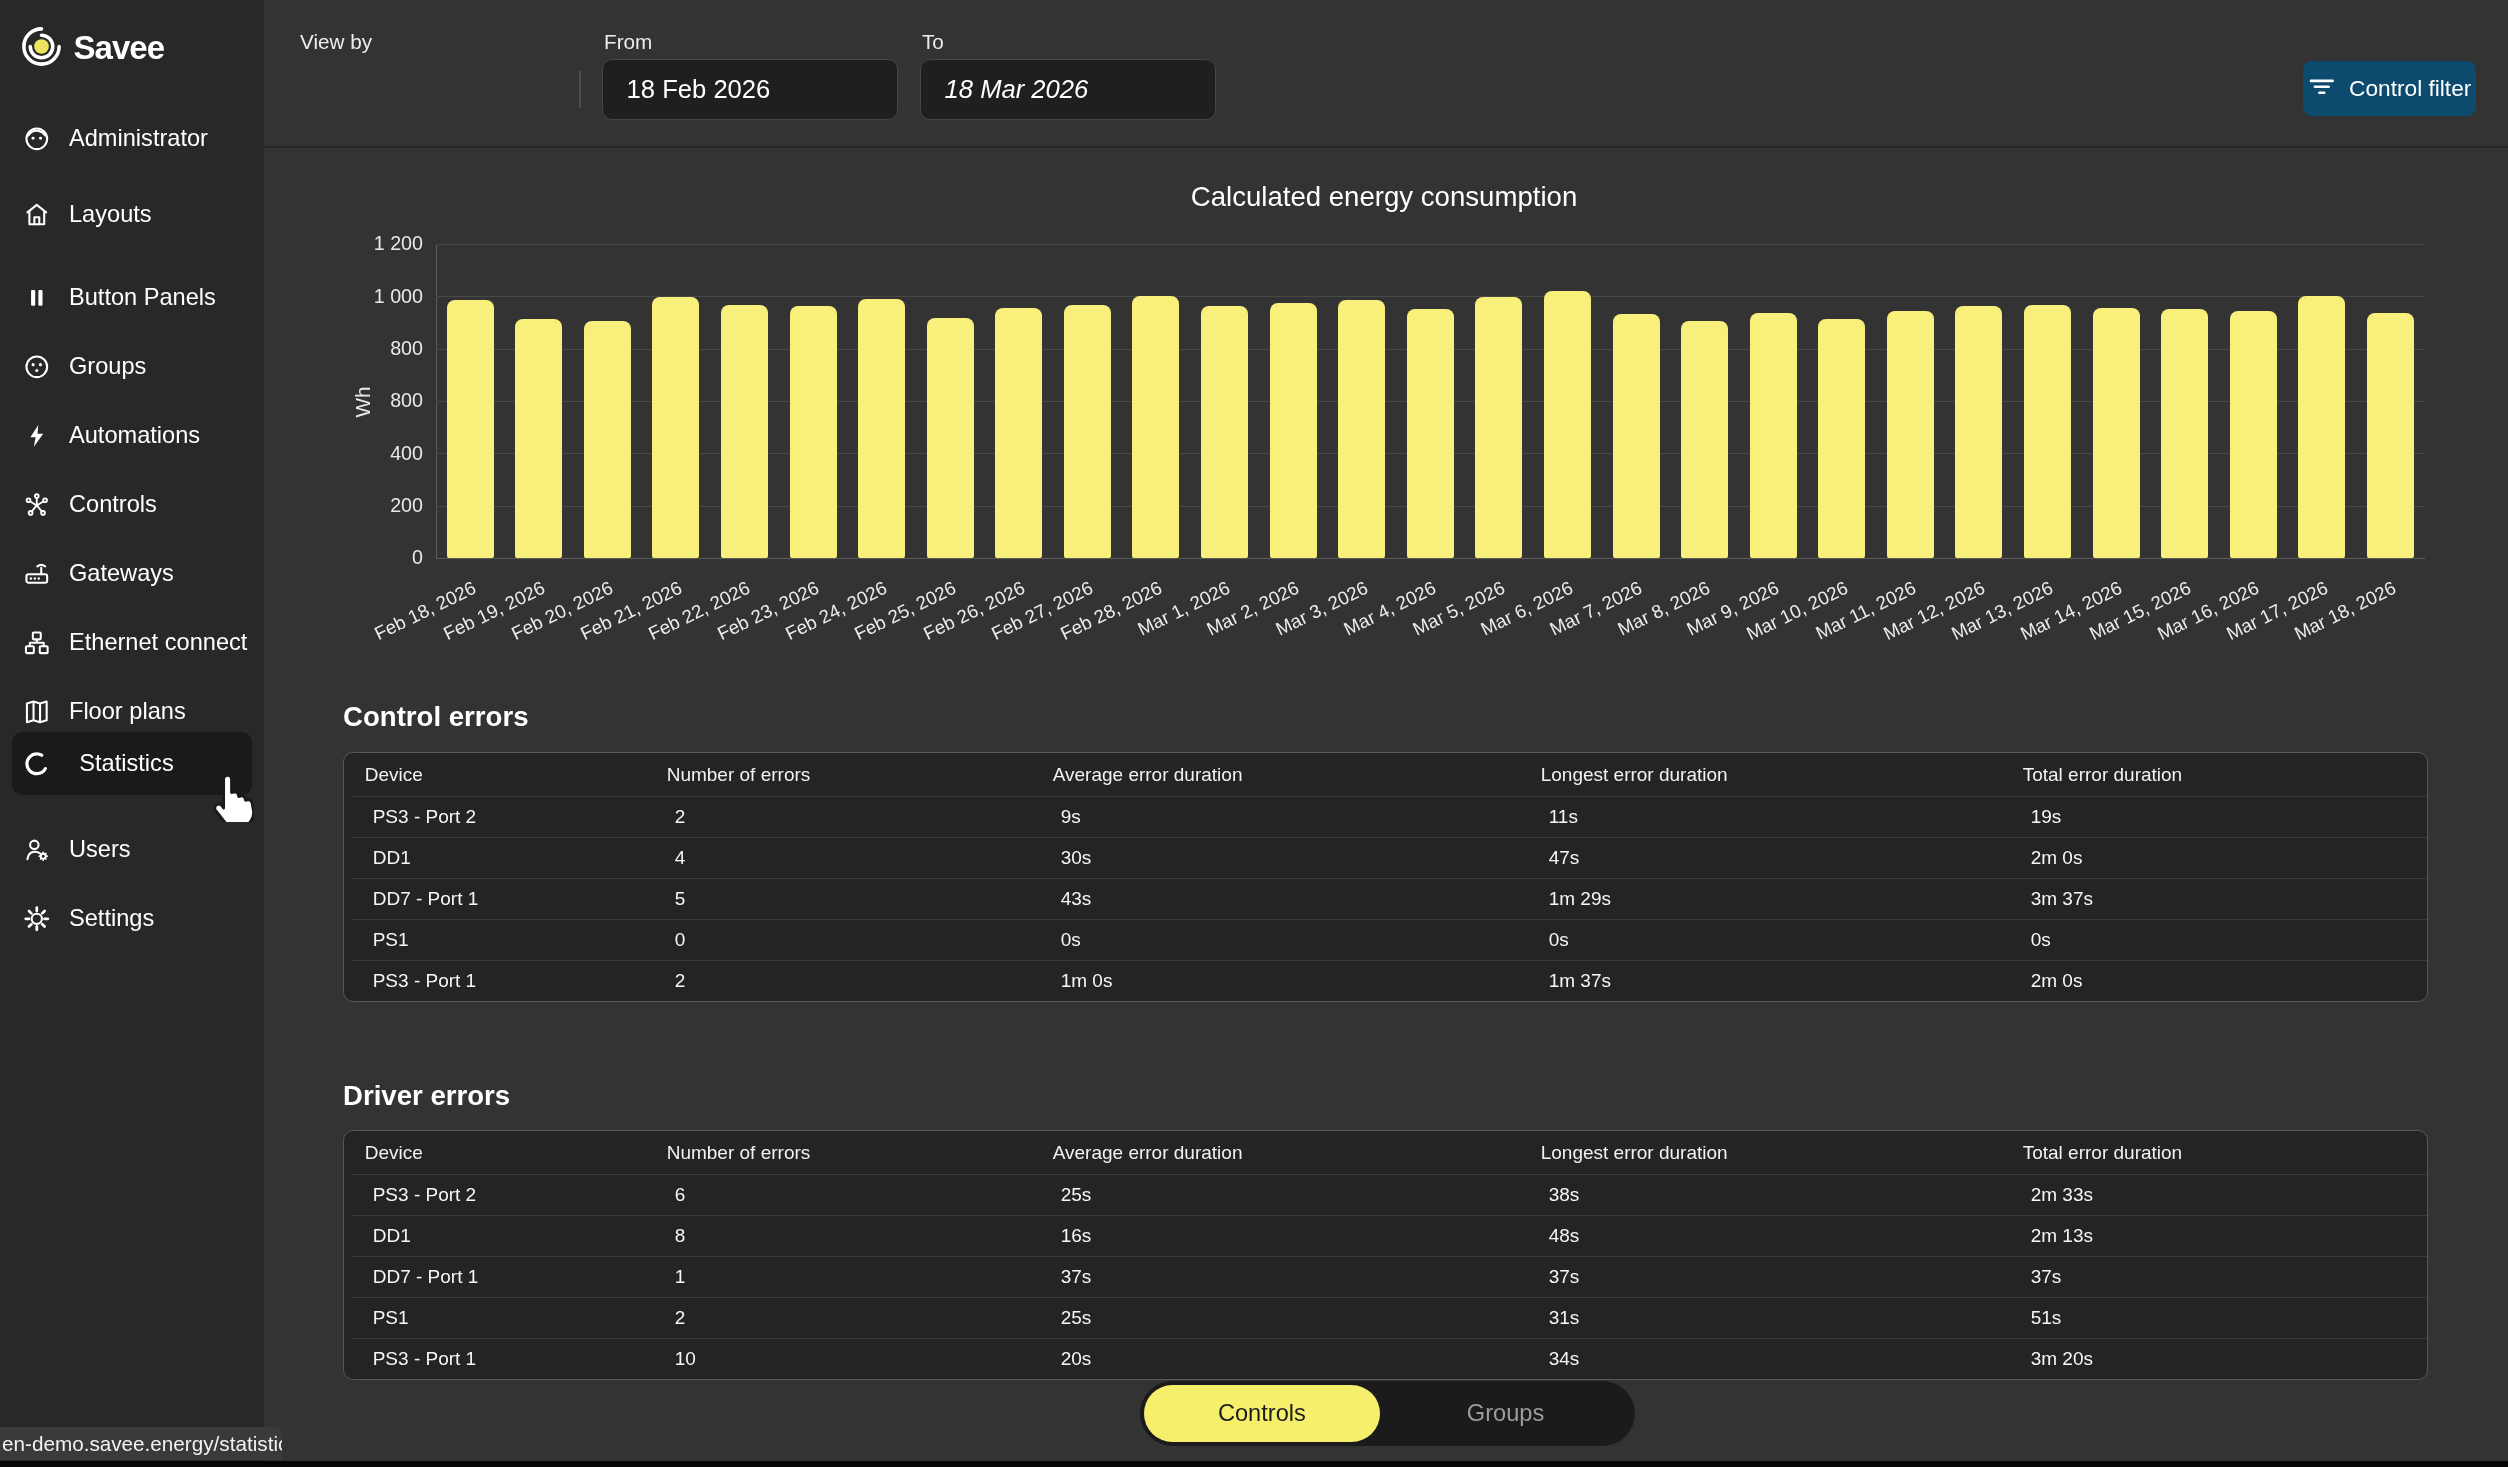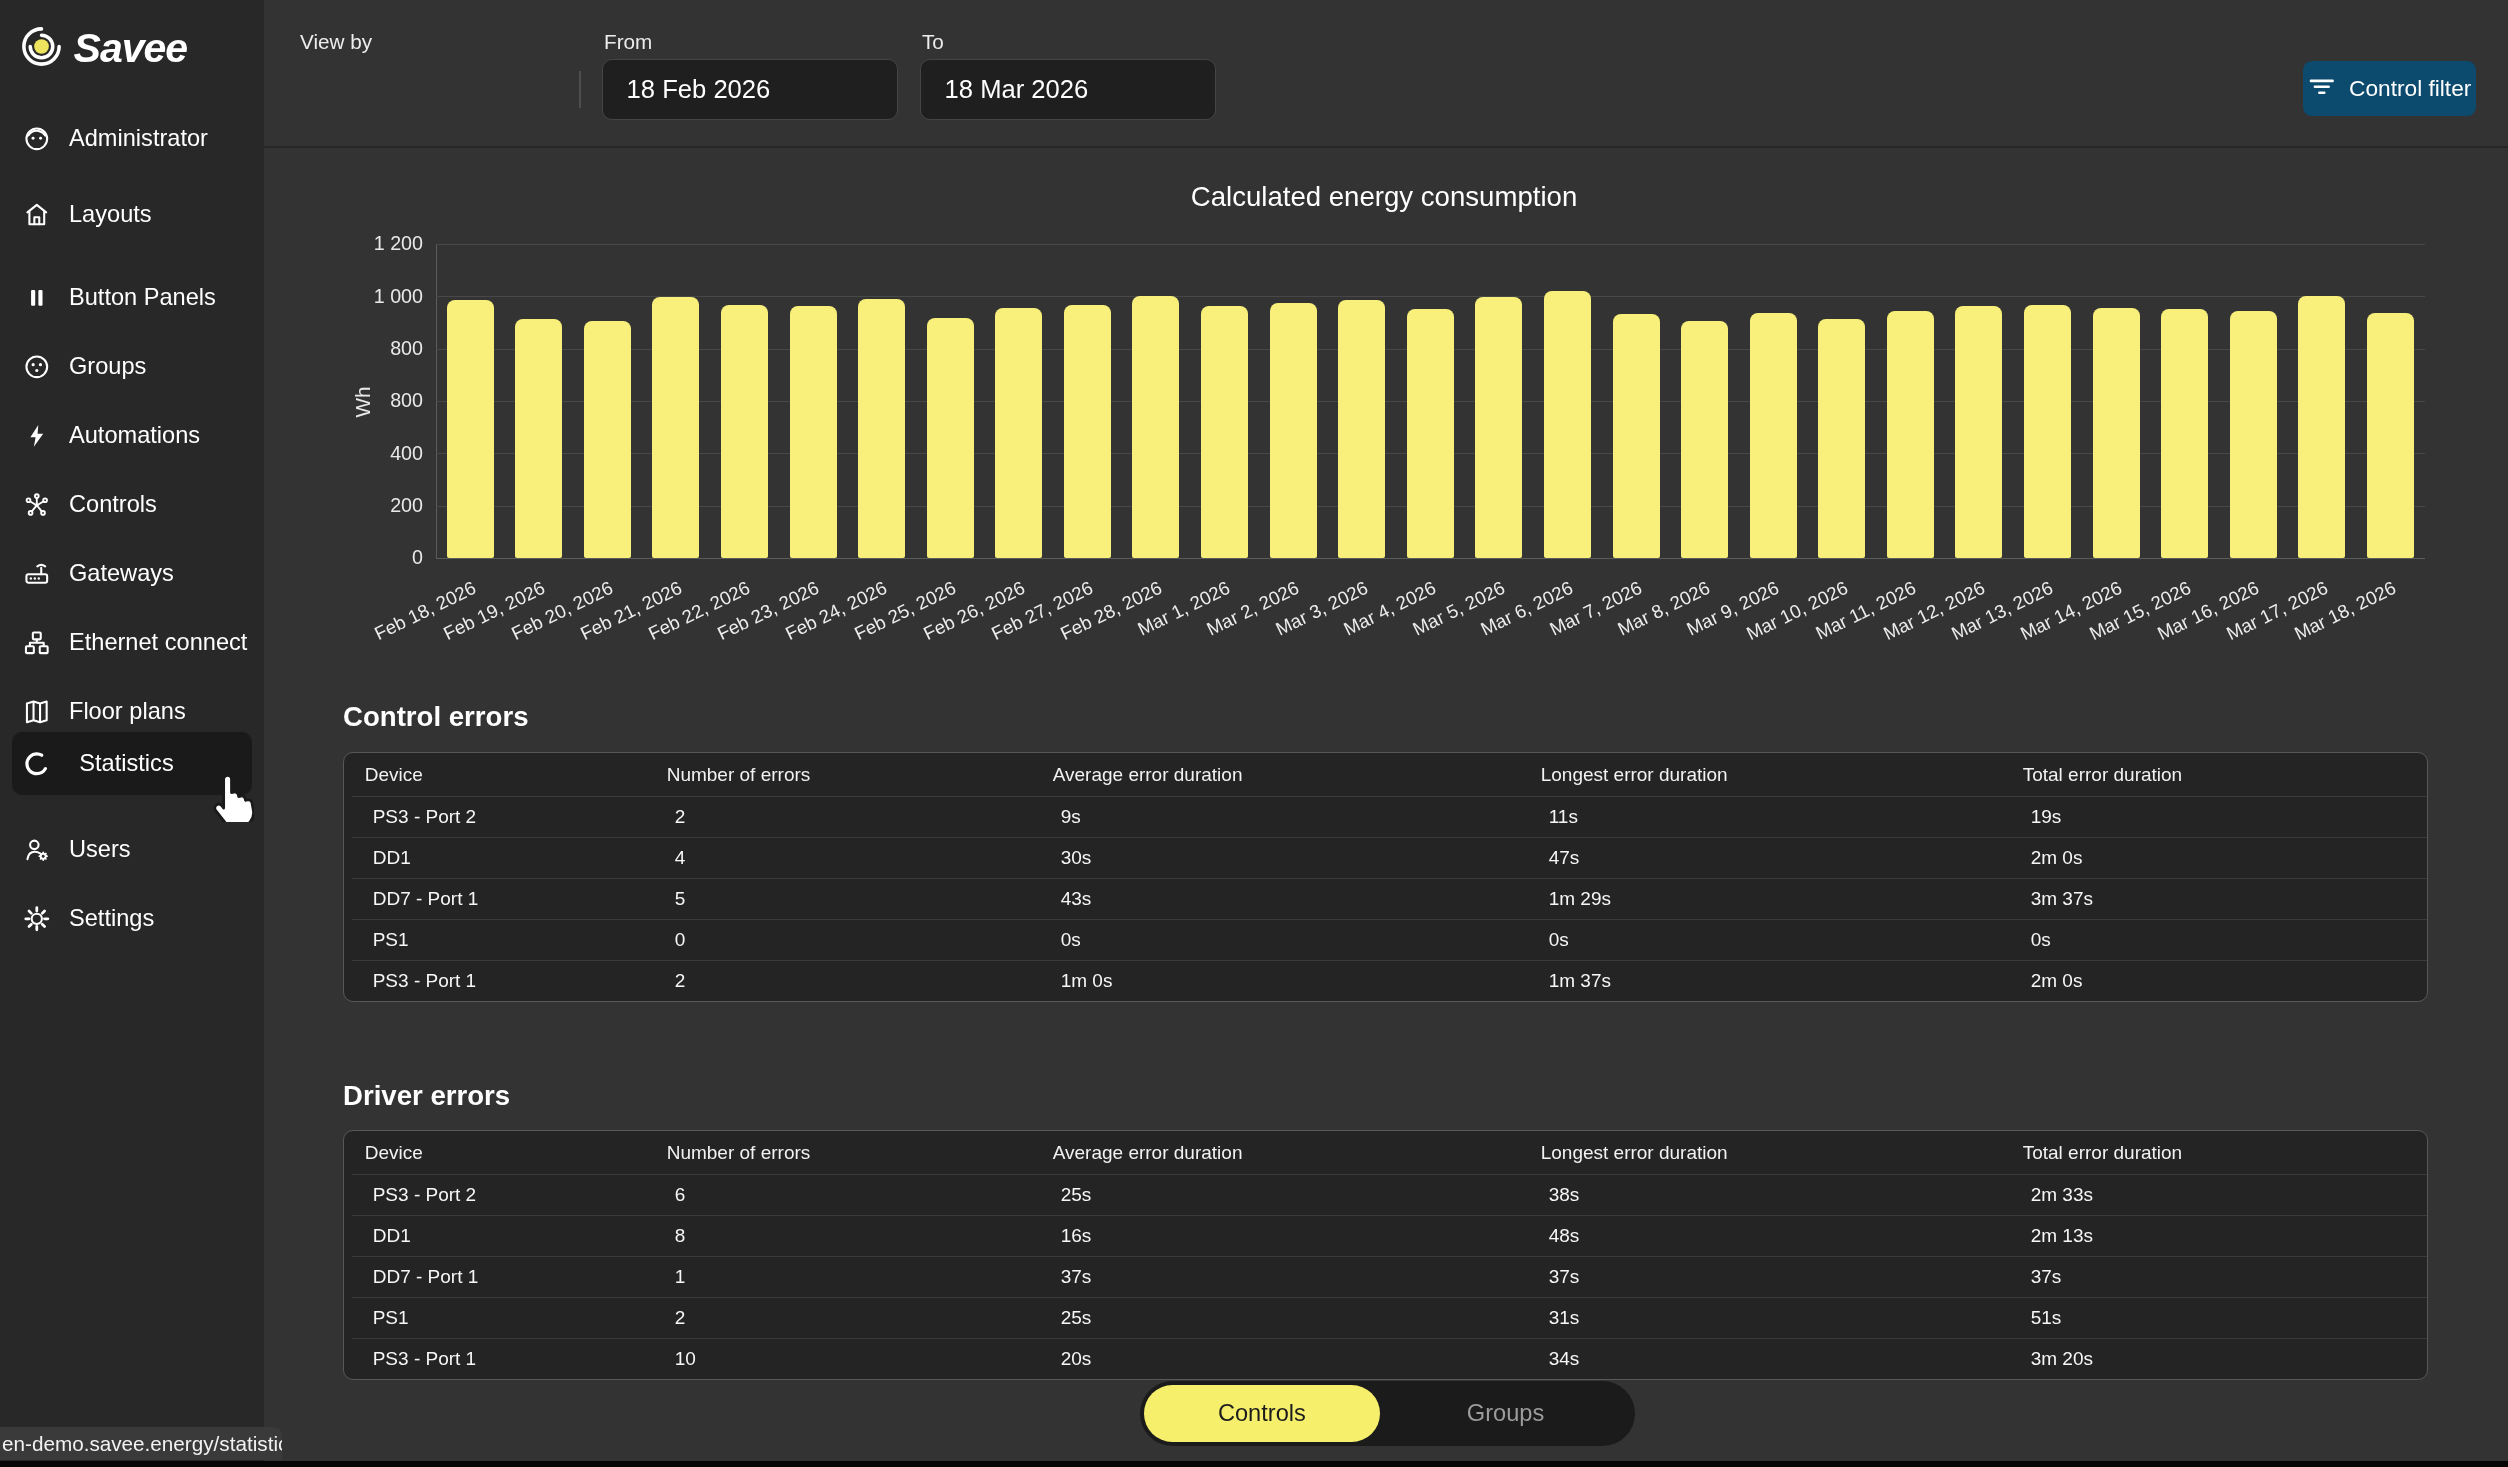--- a/index.html
+++ b/index.html
@@ -6,21 +6,21 @@
   html,body{margin:0;padding:0;}
   body{
     width:2509px;height:1468px;position:relative;overflow:hidden;
     background:#333333;font-family:"Liberation Sans",sans-serif;
     -webkit-font-smoothing:antialiased;color:#fff;
   }
   .abs{position:absolute;}
   
   .sidebar{left:0;top:0;width:264px;height:1468px;background:#282828;}
   .logo-row{left:17.7px;top:23.6px;height:49px;display:flex;align-items:center;gap:8.9px;}
-  .logo-text{font-size:41px;font-weight:bold;font-style:italic;color:#fff;letter-spacing:-1px;}
+  .logo-text{font-size:33px;font-weight:bold;color:#fff;letter-spacing:-1px;}
   .nav-item{left:11.8px;width:240px;height:69px;display:flex;align-items:center;gap:17.7px;
     padding-left:9.9px;box-sizing:border-box;border-radius:9.9px;cursor:pointer;}
   .nav-item .icn{width:29.6px;height:33px;display:flex;align-items:center;justify-content:center;flex:0 0 29.6px;}
   .nav-item .lbl{font-size:23.6px;color:#FFFFFF;white-space:nowrap;}
   .nav-item.selected{background:#1A1A1A;height:63px;}
   
   .topbar{left:264px;top:0;width:2245px;height:148px;background:#333333;border-bottom:2px solid #272727;box-sizing:border-box;}
   .fld-label{font-size:20.7px;color:#EDEDED;}
   .field{height:61px;background:#1F1F1F;border:1px solid #454545;border-radius:9.9px;
     box-sizing:border-box;display:flex;align-items:center;padding:0 23.6px;font-size:25.6px;color:#FFFFFF;cursor:pointer;}
@@ -210,21 +210,21 @@
 </div>
 
 <div class="abs topbar">
   <div class="abs fld-label" style="left:36px;top:29.6px;">View by</div>
   <div class="abs vdivider" style="left:315px;top:71px;height:37px;"></div>
   <div class="abs fld-label" style="left:340px;top:29.6px;">From</div>
   <div class="abs field" style="left:338px;top:59px;width:296px;">
     <span>18 Feb 2026</span>
   </div>
   <div class="abs fld-label" style="left:658px;top:29.6px;">To</div>
-  <div class="abs field" style="left:656px;top:59px;width:296px;">
+  <div class="abs field" style="left:656px;top:59px;width:296px;font-style:italic;">
     <span>18 Mar 2026</span>
   </div>
   <div class="abs filter-btn" style="left:2039px;top:61px;width:173px;height:55px;">
     <span>
       <svg width="27.6" height="23.6" viewBox="0 0 28 24" stroke="#fff" stroke-width="2.6" stroke-linecap="round">
         <line x1="3" y1="7" x2="25" y2="7"></line>
         <line x1="7" y1="13" x2="21" y2="13"></line>
         <line x1="11.5" y1="19" x2="16.5" y2="19"></line>
       </svg>
     </span>

